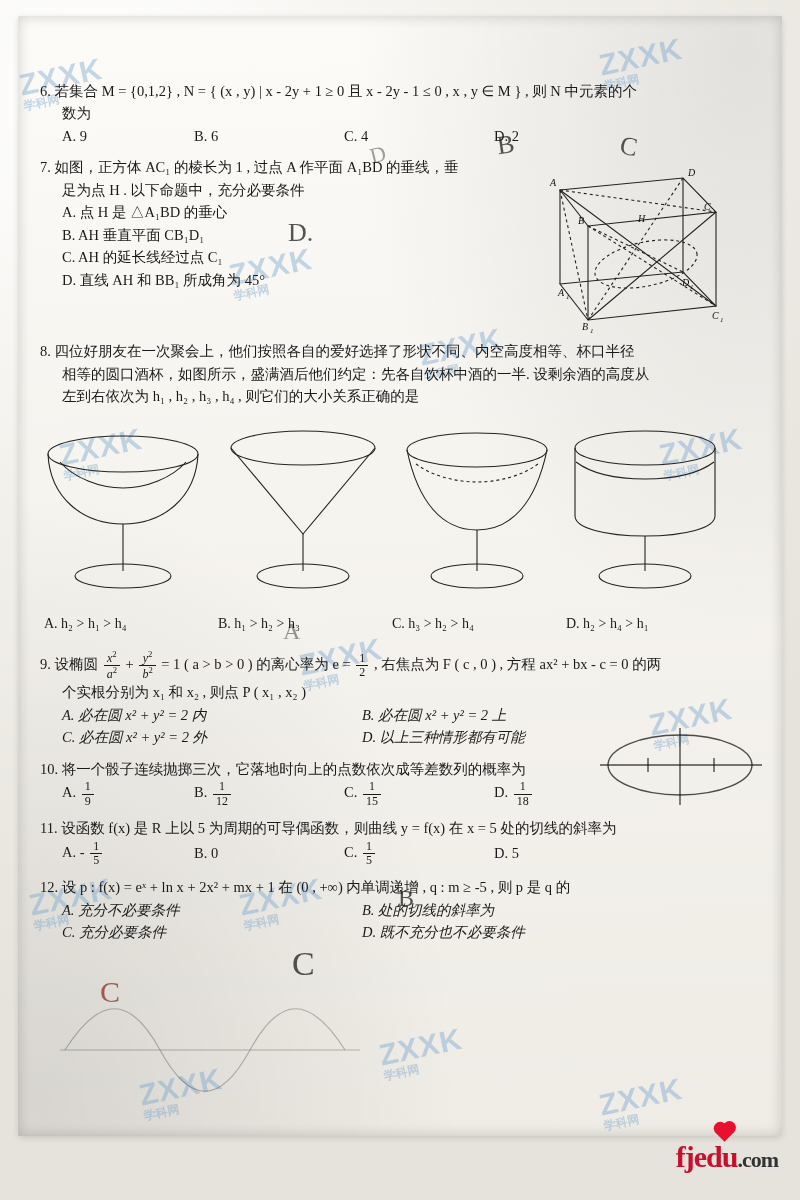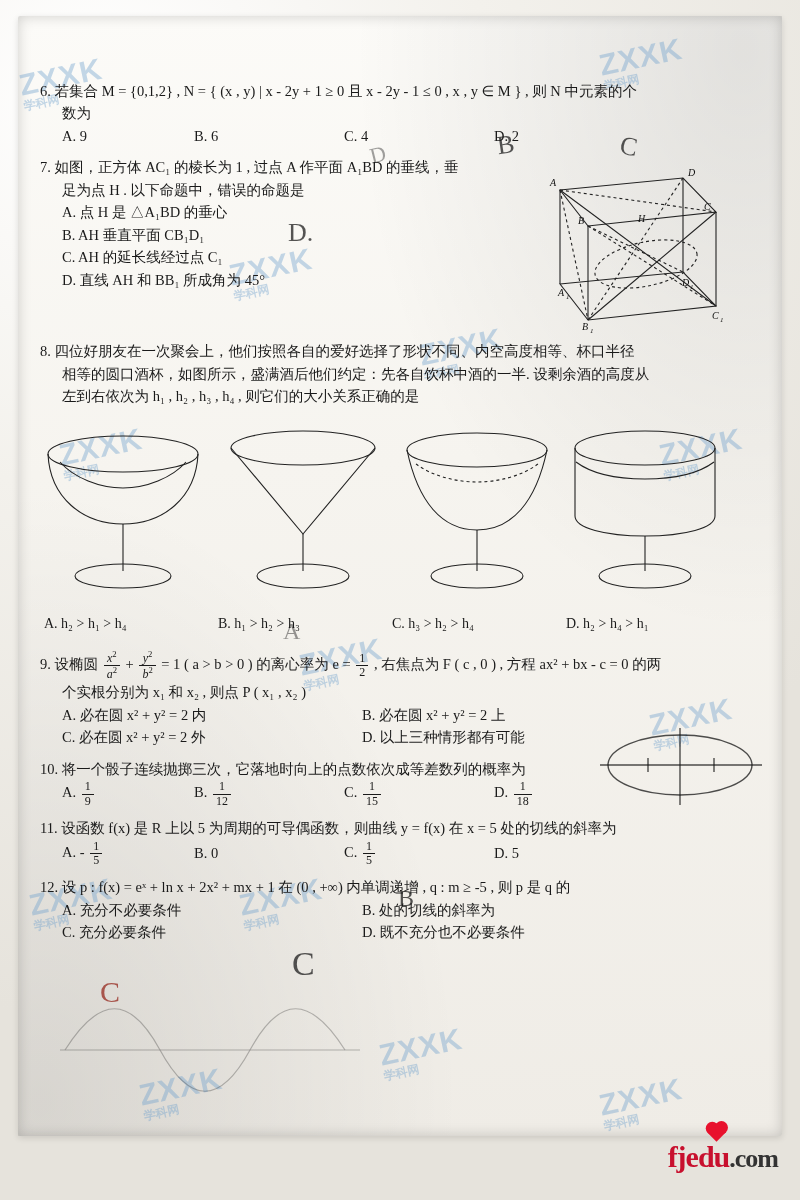--- a/index.html
+++ b/index.html
@@ -35,21 +35,21 @@
   }
   .q{margin-bottom:9px;position:relative;}
   .qline{display:block;}
   .indent{padding-left:22px;display:block;}
   .opts{display:flex;padding-left:22px;}
   .opts > span{display:inline-block;}
   .w1{width:132px;}
   .w2{width:150px;}
   .w3{width:150px;}
   .w4{width:150px;}
-  .half{width:300px;}
+  .half{width:300px;font-style:italic;}
   .frac{display:inline-block;text-align:center;vertical-align:middle;font-size:12px;line-height:1.12;margin:0 2px;}
   .frac .num{display:block;border-bottom:1px solid #1a1a1a;padding:0 3px;}
   .frac .den{display:block;padding:0 3px;text-align:center;}
   i{font-family:"Liberation Serif", serif;}
   sup{font-size:72%;}
   .cubeWrap{position:absolute;right:-8px;top:8px;width:250px;height:170px;}
   .glasses{position:relative;height:195px;margin:8px 0 0 0;}
   .glass{position:absolute;top:0;width:170px;height:190px;}
   .g1{left:-2px;} .g2{left:178px;} .g3{left:352px;} .g4{left:520px;}
   .glabels{display:flex;padding-left:4px;margin-top:2px;font-size:14px;}
@@ -63,21 +63,21 @@
   .wm small{font-size:12px;display:block;letter-spacing:0;margin-top:-4px;}
   .hw{
     position:absolute;color:rgba(20,20,20,.72);
     font-family:"Liberation Serif", serif;pointer-events:none;user-select:none;
   }
   .logo{
     position:absolute;right:22px;bottom:26px;
     font-family:"Liberation Serif", serif;font-weight:bold;font-size:30px;
     color:#c8102e;letter-spacing:-1px;
   }
-  .logo .com{color:#333;font-size:26px;}
+  .logo .com{color:#333;font-size:22px;}
   .logo .heart{
     position:absolute;left:42px;top:-14px;width:13px;height:13px;background:#e8112d;
     transform:rotate(-45deg);
   }
   .logo .heart:before,.logo .heart:after{
     content:"";position:absolute;width:13px;height:13px;background:#e8112d;border-radius:50%;
   }
   .logo .heart:before{top:-6.5px;left:0;}
   .logo .heart:after{top:0;left:6.5px;}
   svg{display:block;}
@@ -116,21 +116,21 @@
         <span class="w3">C. 4</span>
         <span class="w4">D. 2</span>
       </span>
     </div>
 
     <div class="q" style="min-height:170px;">
       <span class="qline">
         <span>7.</span>
         <span>如图，正方体 AC₁ 的棱长为 1 , 过点 A 作平面 A₁BD 的垂线，垂</span>
       </span>
-      <span class="indent">足为点 H . 以下命题中，错误的命题是</span>
+      <span class="indent">足为点 H . 以下命题中，充分必要条件</span>
       <span class="indent">A. 点 H 是 △A₁BD 的垂心</span>
       <span class="indent">B. AH 垂直平面 CB₁D₁</span>
       <span class="indent">C. AH 的延长线经过点 C₁</span>
       <span class="indent">D. 直线 AH 和 BB₁ 所成角为 45°</span>
 
       <div class="cubeWrap">
         <svg width="250" height="170" viewBox="0 0 250 170">
           <g stroke="#222" fill="none" stroke-width="1.1">
 
             <polygon points="62,26 185,14 218,48 90,62"></polygon>

